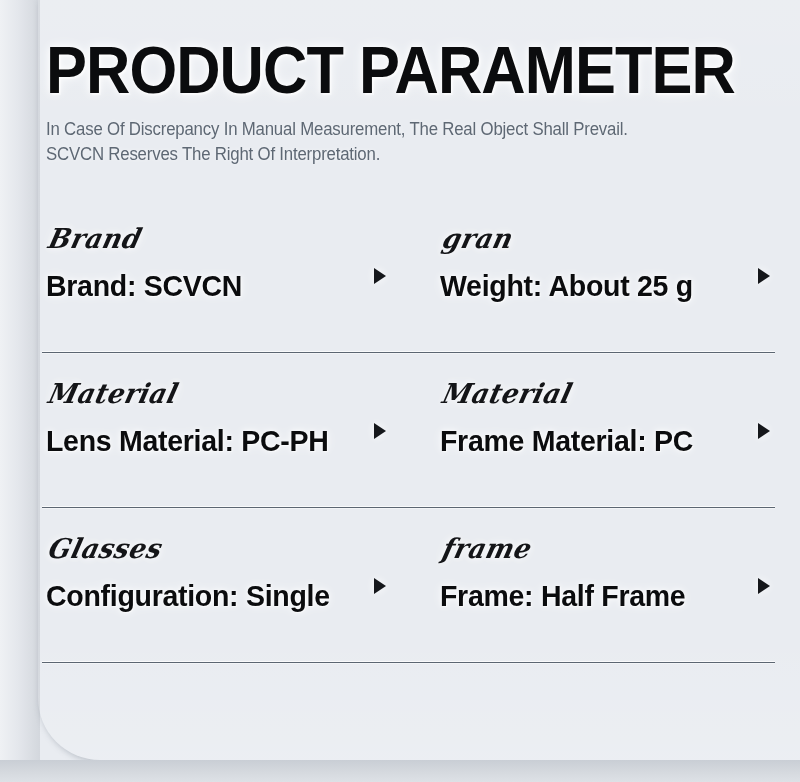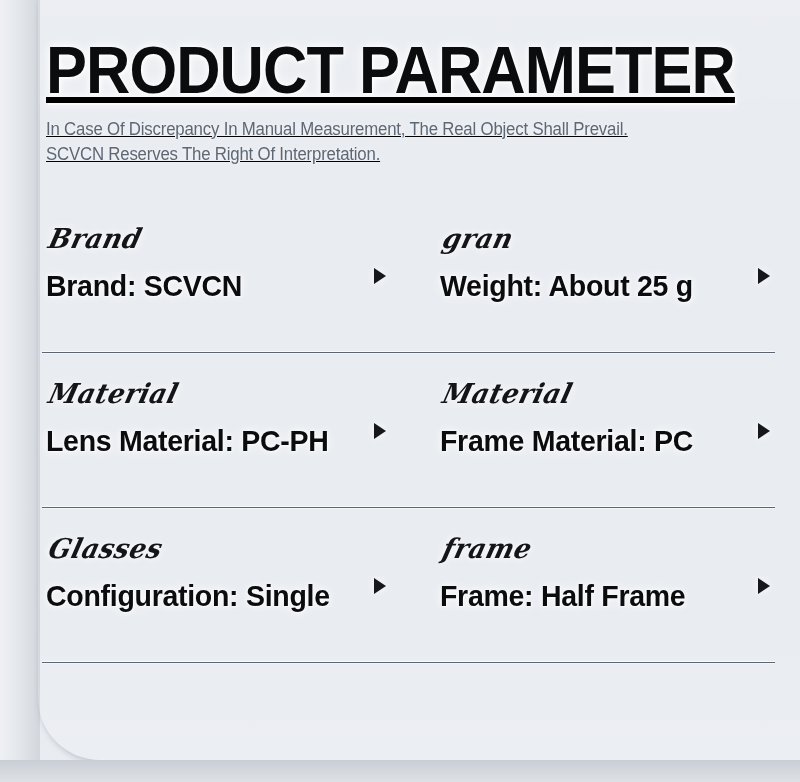--- a/index.html
+++ b/index.html
@@ -70,21 +70,20 @@
   #content{
     position:absolute; inset:0;
     z-index:5;
   }
 
   
   #header{
     position:absolute;
     left:46px; top:40px;
     width:720px;
-    text-decoration:underline;
   }
 
   #page-title{
     font-family:"Liberation Sans Narrow","Liberation Sans", sans-serif;
     font-weight:bold;
     font-size:66px;
     line-height:0.92;
     letter-spacing:-1px;
     color:#0b0c0e;
     transform:scaleX(0.93);

